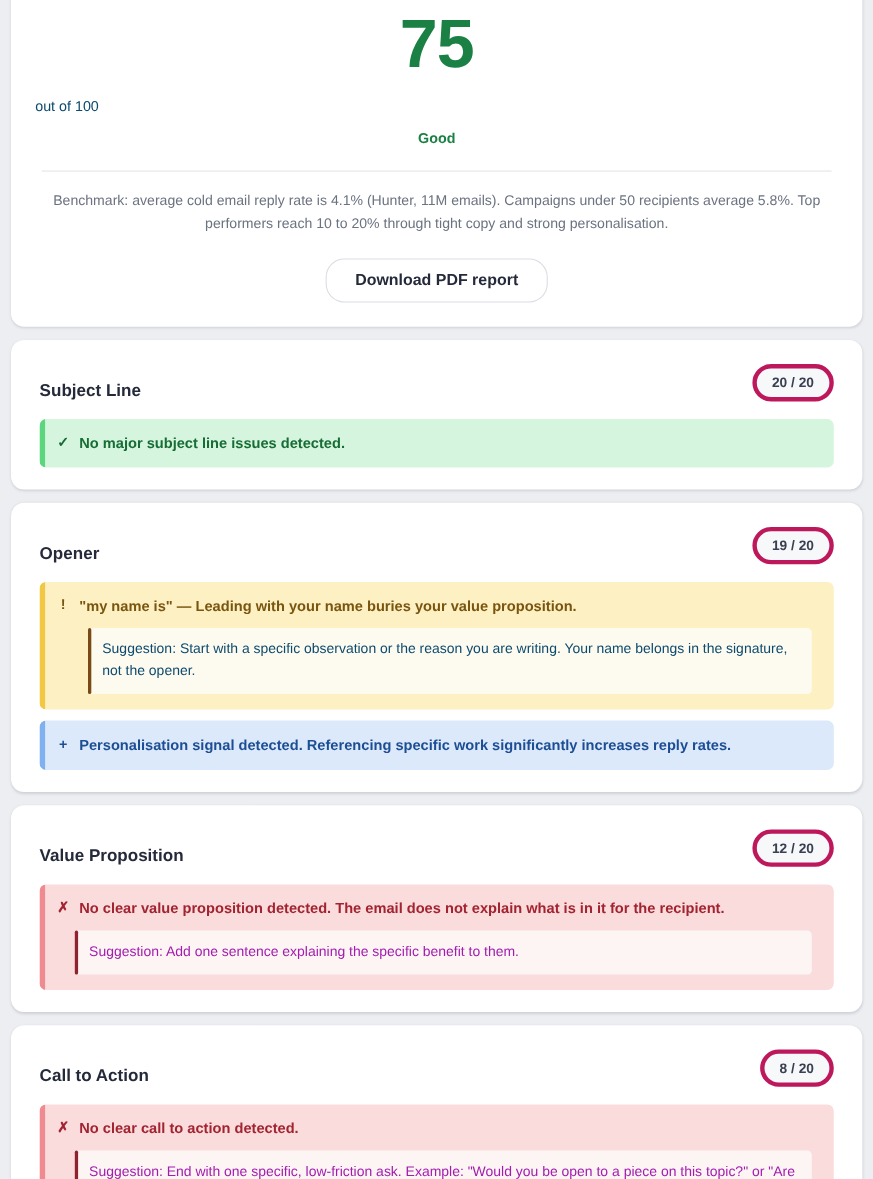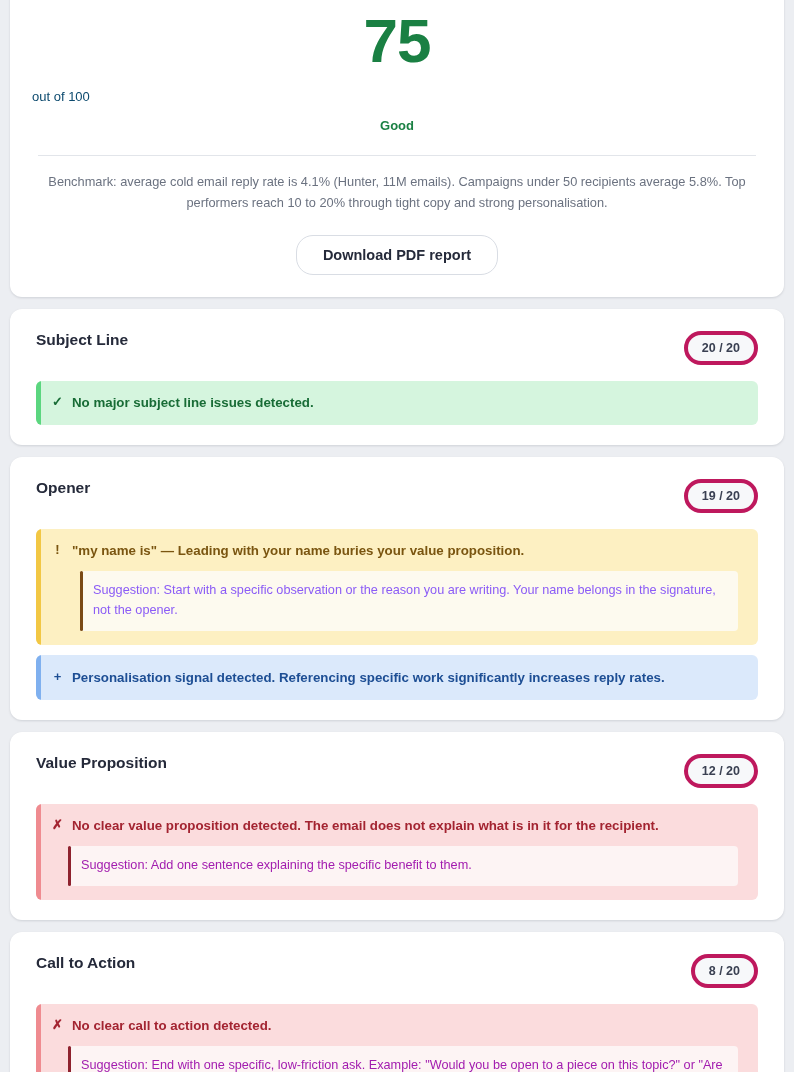--- a/index.html
+++ b/index.html
@@ -85,21 +85,21 @@
     color: #252a3a;
     cursor: pointer;
     font-family: "Liberation Sans", sans-serif;
   }
 
   
   .section-card { padding: 18px 18px 20px 18px; }
 
   .section-head {
     display: flex;
-    align-items: flex-start;
+    align-items: flex-end;
     justify-content: space-between;
     padding: 4px 8px 0 8px;
     margin-bottom: 16px;
   }
 
   .section-title {
     font-size: 15.5px;
     font-weight: 700;
     color: #252a3a;
   }
@@ -181,21 +181,21 @@
     position: relative;
   }
   .suggestion::before {
     content: "";
     position: absolute;
     left: 0; top: 0; bottom: 0;
     width: 3px;
     border-radius: 2px;
   }
 
-  .alert.warning .suggestion { background: #fdfaef; color: #8b5cf6; margin-left: 28px; }
+  .alert.warning .suggestion { background: #fdfaef; color: #0c4a6e; margin-left: 28px; }
   .alert.warning .suggestion::before { background: #7a4a16; }
 
   .alert.error .suggestion { background: #fdf4f4; color: #a21caf; }
   .alert.error .suggestion::before { background: #8e222e; }
 </style>
 </head>
 <body>
 
 <div class="card score-card">
   <div class="score-value">75</div>

